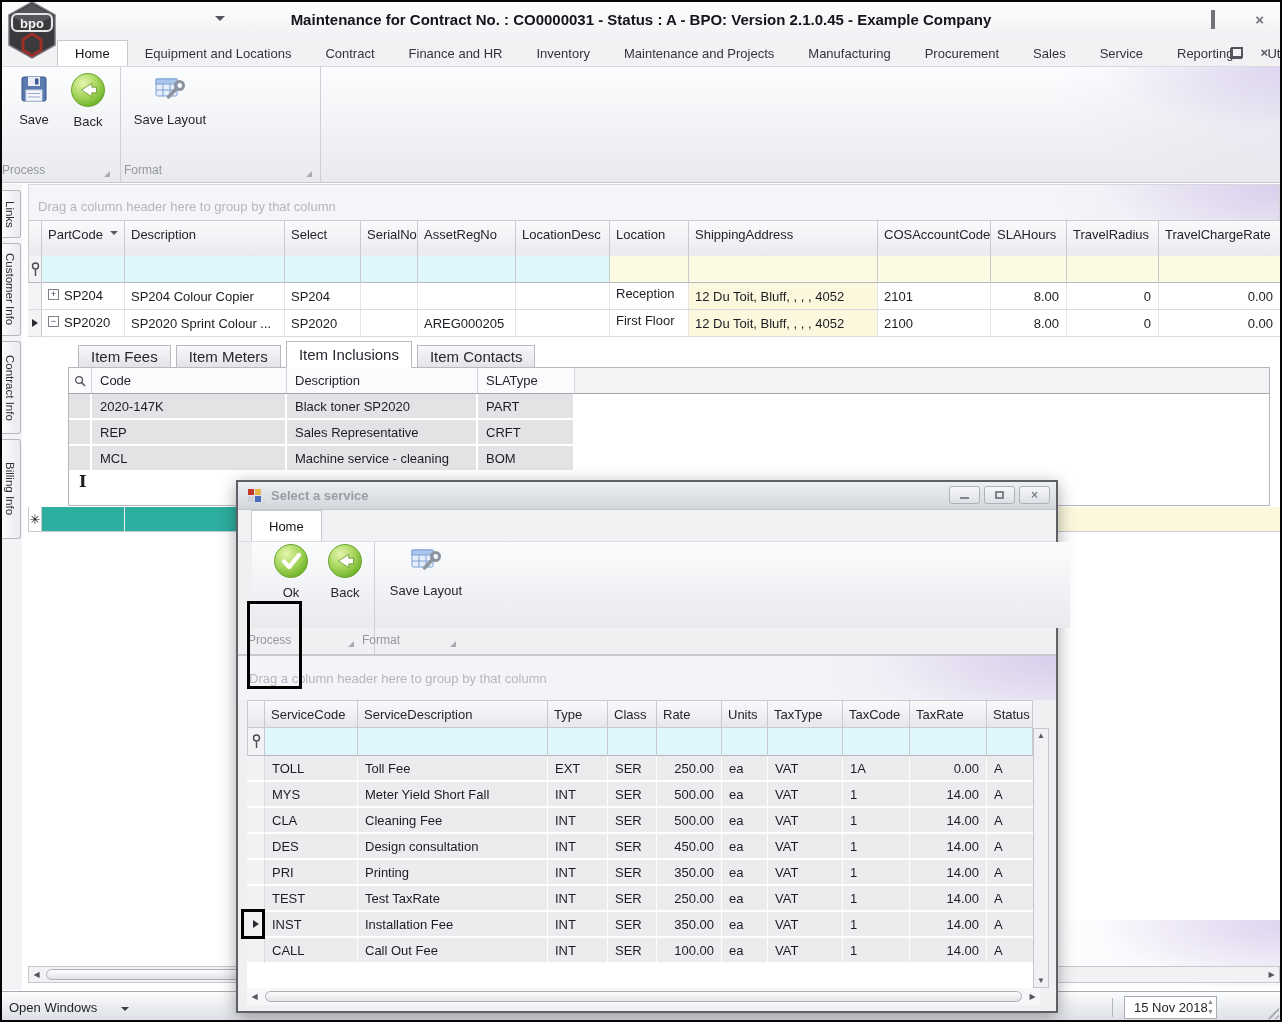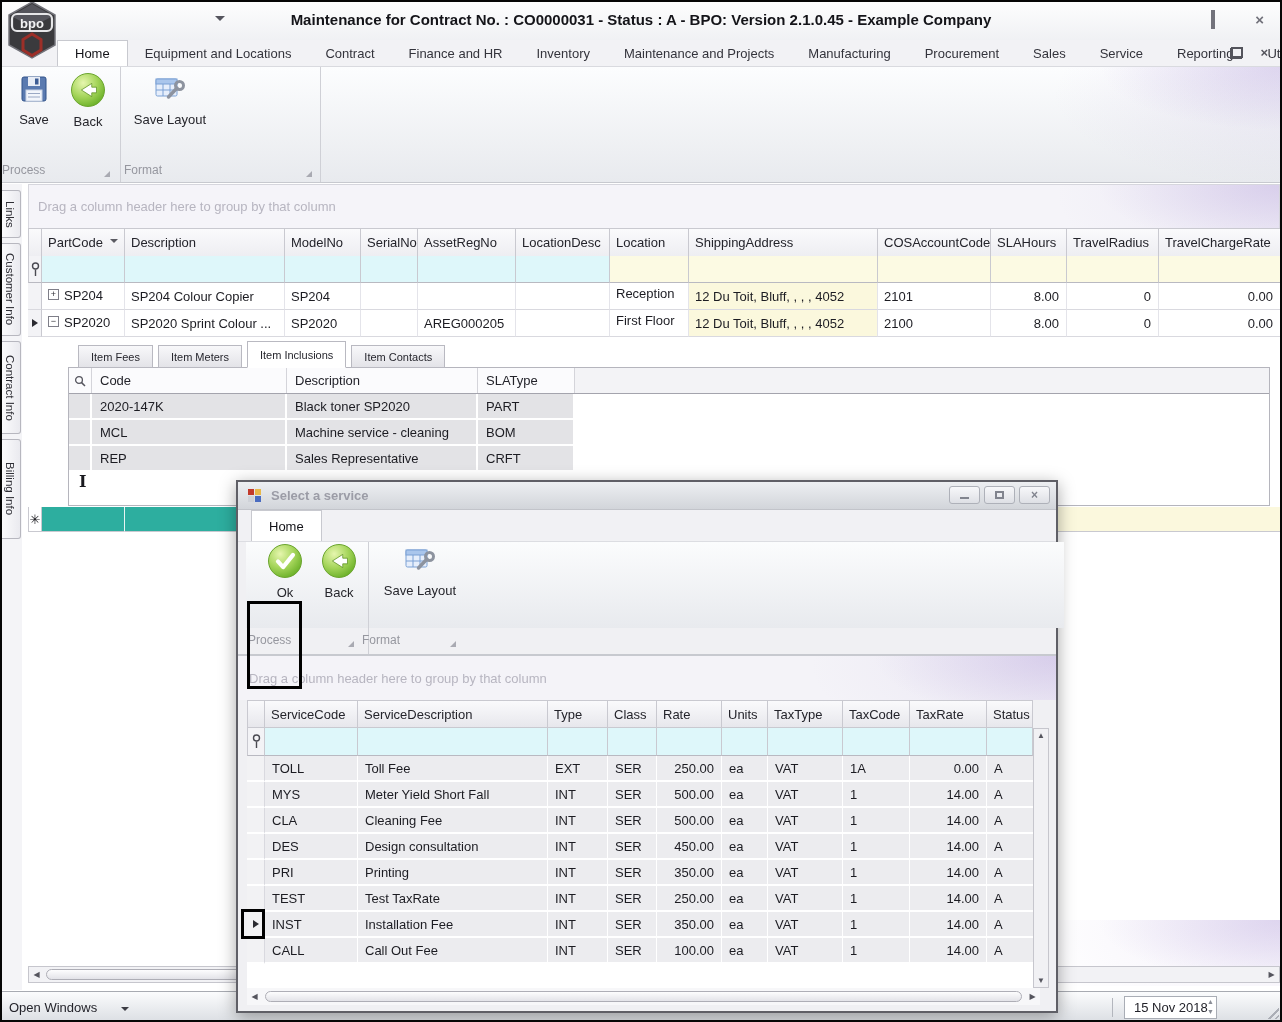--- a/index.html
+++ b/index.html
@@ -43,42 +43,42 @@
 .swirl{position:absolute;pointer-events:none;background:radial-gradient(ellipse 260px 90px at 100% 0%,rgba(171,148,214,.30),transparent 70%),radial-gradient(ellipse 420px 140px at 115% 25%,rgba(171,148,214,.16),transparent 70%)}
 
 
 .sidestrip{position:absolute;left:0;top:184px;width:22px;bottom:32px;background:#f4f4f7}
 .vtab{width:21px;margin-bottom:5px;background:linear-gradient(90deg,#fdfdfe,#eaeaef);border:1px solid #b7b7bf;border-left:none;border-radius:0 3px 3px 0;writing-mode:vertical-rl;display:flex;align-items:center;justify-content:center;font-size:11.5px;color:#2e2e35;cursor:pointer}
 .vt-links{height:48px;margin-top:6px}.vt-cust{height:93px}.vt-contr{height:93px}.vt-bill{height:100px}
 
 
 .gband{position:absolute;left:28px;width:1252px}
 .group-panel{top:184px;height:44px;background:#f5f4f9;border:1px solid #d6d6dd;border-bottom:none;color:#b7b5c0;font-size:13px;display:flex;align-items:center;padding-left:9px}
-.ghead{top:228px;height:44px;display:flex}
+.ghead{top:220px;height:44px;display:flex}
 .gcell{border:1px solid #c9c9d0;border-left:none;background:linear-gradient(#fafafc,#e7e7ec);padding:6px 6px 0;font-size:13px;color:#24242b;overflow:hidden;white-space:nowrap;cursor:pointer}
 .gcell.first{border-left:1px solid #c9c9d0}
 .gfilter{top:256px;height:27px;display:flex}
 .fcell{border-right:1px solid #c9c9d0;border-bottom:1px solid #b9b9c1;background:#def7fa;cursor:text;padding:4px 3px 0}
 .fcell.first{border-left:1px solid #c9c9d0}
 .fcell.yel{background:#fcfae3}
 .grow{display:flex;height:27px;background:#fff}
 .r1{top:283px}.r2{top:310px}
 .dcell{border-right:1px solid #e4e4ea;border-bottom:1px solid #d9d9df;padding:6px 6px 0;font-size:13px;white-space:nowrap;overflow:hidden;cursor:default}
 .indc{background:#f3f3f6;border-right:1px solid #c9c9d0;display:flex;align-items:center;justify-content:center;padding:0}
 .num{text-align:right;padding-right:7px}
 .ycell{background:#fbf8dd}
 .w0{width:14px}.w1{width:83px}.w2{width:160px}.w3{width:76px}.w4{width:57px}.w5{width:98px}.w6{width:94px}.w7{width:79px}.w8{width:189px}.w9{width:113px}.w10{width:76px}.w11{width:92px}.w12{width:121px;border-right:none}
 .expbox{width:11px;height:11px;border:1px solid #7e7e88;background:#fff;font-size:9px;line-height:9px;text-align:center;color:#33333a;margin:1px 5px 0 0;flex:none;cursor:pointer}
 .flexcell{display:flex;align-items:flex-start}
 .rowarrow{width:0;height:0;border-top:4px solid transparent;border-bottom:4px solid transparent;border-left:6px solid #2a2a30}
 .filterpin{display:block;margin:0 auto}
 
 
 .detail-tabs{position:absolute;left:78px;top:341px;display:flex;gap:5px;align-items:flex-end;height:27px;z-index:3}
-.dtab{height:23px;padding:7px 12px;background:linear-gradient(#f8f8fa,#e3e3e8);border:1px solid #b9b9c1;display:flex;align-items:center;font-size:11px;color:#26262d;cursor:pointer}
+.dtab{height:23px;padding:7px 12px;background:linear-gradient(#f8f8fa,#e3e3e8);border:1px solid #b9b9c1;display:flex;align-items:center;font-size:15px;color:#26262d;cursor:pointer}
 .dtab.active{height:27px;background:#fff;border-bottom:1px solid #fff}
 .dgrid{position:absolute;left:68px;top:367px;width:1202px;height:139px;border:1px solid #b5b5bd;background:#fff}
 .dhead{display:flex;height:26px;background:#fbfbfd;border-bottom:1px solid #a4a4ad}
 .dhcell{padding:5px 8px 0;font-size:13px;color:#24242b;border-right:1px solid #d4d4da;white-space:nowrap;cursor:pointer}
 .dhfill{flex:1;background:#f3f3f6;border-right:none}
 .drow{display:flex;height:26px}
 .ddcell{background:#e3e3e6;border-right:2px solid #fff;border-bottom:2px solid #fff;padding:5px 8px 0;font-size:13px;white-space:nowrap;cursor:default}
 .ddfill{flex:1;background:#fff;border:none}
 .d0{width:23px}.d1{width:195px}.d2{width:191px}.d3{width:97px}
 .dind{display:flex;align-items:center;justify-content:center;padding:0}
@@ -106,21 +106,21 @@
 .modal{position:absolute;left:236px;top:480px;width:822px;height:533px;background:#f0f0f3;border:2px solid #5f5f66;box-shadow:0 4px 16px rgba(0,0,0,.35);z-index:40}
 .m-title{position:absolute;left:0;top:0;width:100%;height:28px;background:linear-gradient(#edeff2,#d2d5da);display:flex;align-items:center;padding-left:9px;gap:9px;border-bottom:1px solid #c2c4ca}
 .m-title-text{font-size:13px;font-weight:700;color:#9b9ca6}
 .m-btns{position:absolute;right:6px;top:4px;display:flex;gap:4px}
 .mb{width:31px;height:18px;border:1px solid #aeb1b9;border-radius:3px;background:linear-gradient(#f7f8fa,#dee0e5);display:flex;align-items:center;justify-content:center;color:#81848e;cursor:pointer}
 .mb .bar{width:9px;height:2px;background:#81848e;margin-top:5px}
 .mb .box{width:9px;height:8px;border:2px solid #81848e}
 .mb .xx{font-size:12px;font-weight:bold;line-height:12px}
 .m-tabrow{position:absolute;left:0;top:28px;width:100%;height:32px;background:#f1f1f4;border-bottom:1px solid #dcdde2;display:flex;align-items:stretch;padding-left:13px}
 .m-ribbonwrap{position:absolute;left:0;top:60px;width:100%;height:114px}
-.m-ribbon{position:absolute;left:8px;top:0;width:100%;height:86px;background:linear-gradient(#fbfcfd,#e8eaee)}
+.m-ribbon{position:absolute;left:14px;top:0;width:100%;height:86px;background:linear-gradient(#fbfcfd,#e8eaee)}
 .m-grouprow{position:absolute;left:0;top:86px;width:100%;height:28px;border-bottom:2px solid #c7c9cf}
 .m-gpanel{position:absolute;left:0;top:174px;width:100%;height:44px;background:#f4f3f8;color:#b7b5c0;display:flex;align-items:center;padding-left:11px;font-size:13px}
 .m-ghead{position:absolute;left:9px;top:218px;display:flex;height:28px}
 .m-gfilter{position:absolute;left:9px;top:246px;display:flex;height:28px}
 .m-row{position:absolute;left:9px;display:flex;height:26px}
 .mr0{top:274px}.mr1{top:300px}.mr2{top:326px}.mr3{top:352px}.mr4{top:378px}.mr5{top:404px}.mr6{top:430px}.mr7{top:456px}
 .m-empty{position:absolute;left:9px;top:482px;width:786px;height:24px;background:#fff}
 .mcell{background:#ececef;border-right:1px solid #fff;border-bottom:2px solid #fff;padding:5px 7px 0;font-size:13px;white-space:nowrap;overflow:hidden;cursor:default}
 .mind{background:#f2f2f4;border-right:1px solid #d9d9df;display:flex;align-items:center;justify-content:center;padding:0}
 .mw0{width:18px}.mw1{width:93px}.mw2{width:190px}.mw3{width:60px}.mw4{width:49px}.mw5{width:65px}.mw6{width:46px}.mw7{width:75px}.mw8{width:67px}.mw9{width:77px}.mw10{width:46px;border-right:none}
@@ -244,21 +244,21 @@
     <div class="swirl" style="right:0;top:0;width:470px;height:44px"></div>
   </div>
 
   <div class="gband ghead">
     <div class="gcell first w0"></div>
     <div class="gcell w1" style="display:flex;justify-content:space-between;align-items:flex-start">
         <span>PartCode</span>
         <span style="width:0;height:0;border-left:4px solid transparent;border-right:4px solid transparent;border-top:4px solid #5a5a62;margin-top:4px"></span>
       </div>
     <div class="gcell w2">Description</div>
-    <div class="gcell w3">ModelNo</div>
+    <div class="gcell w3">Select</div>
     <div class="gcell w4">SerialNo</div>
     <div class="gcell w5">AssetRegNo</div>
     <div class="gcell w6">LocationDesc</div>
     <div class="gcell w7">Location</div>
     <div class="gcell w8">ShippingAddress</div>
     <div class="gcell w9">COSAccountCode</div>
     <div class="gcell w10">SLAHours</div>
     <div class="gcell w11">TravelRadius</div>
     <div class="gcell w12">TravelChargeRate</div>
   </div>
@@ -346,30 +346,30 @@
     </div>
     <div class="drow">
       <div class="ddcell d0 dind"></div>
       <div class="ddcell d1">2020-147K</div>
       <div class="ddcell d2">Black toner SP2020</div>
       <div class="ddcell d3">PART</div>
       <div class="ddcell ddfill"></div>
     </div>
     <div class="drow">
       <div class="ddcell d0 dind"></div>
+      <div class="ddcell d1">REP</div>
+      <div class="ddcell d2">Sales Representative</div>
+      <div class="ddcell d3">CRFT</div>
+      <div class="ddcell ddfill"></div>
+    </div>
+    <div class="drow">
+      <div class="ddcell d0 dind"></div>
       <div class="ddcell d1">MCL</div>
       <div class="ddcell d2">Machine service - cleaning</div>
       <div class="ddcell d3">BOM</div>
-      <div class="ddcell ddfill"></div>
-    </div>
-    <div class="drow">
-      <div class="ddcell d0 dind"></div>
-      <div class="ddcell d1">REP</div>
-      <div class="ddcell d2">Sales Representative</div>
-      <div class="ddcell d3">CRFT</div>
       <div class="ddcell ddfill"></div>
     </div>
   </div>
   <div class="ibeam">I</div>
 
   <div class="tealrow">
     <div class="tind">
         <span>✳</span>
       </div>
     <div class="tcell" style="width:83px"></div>

